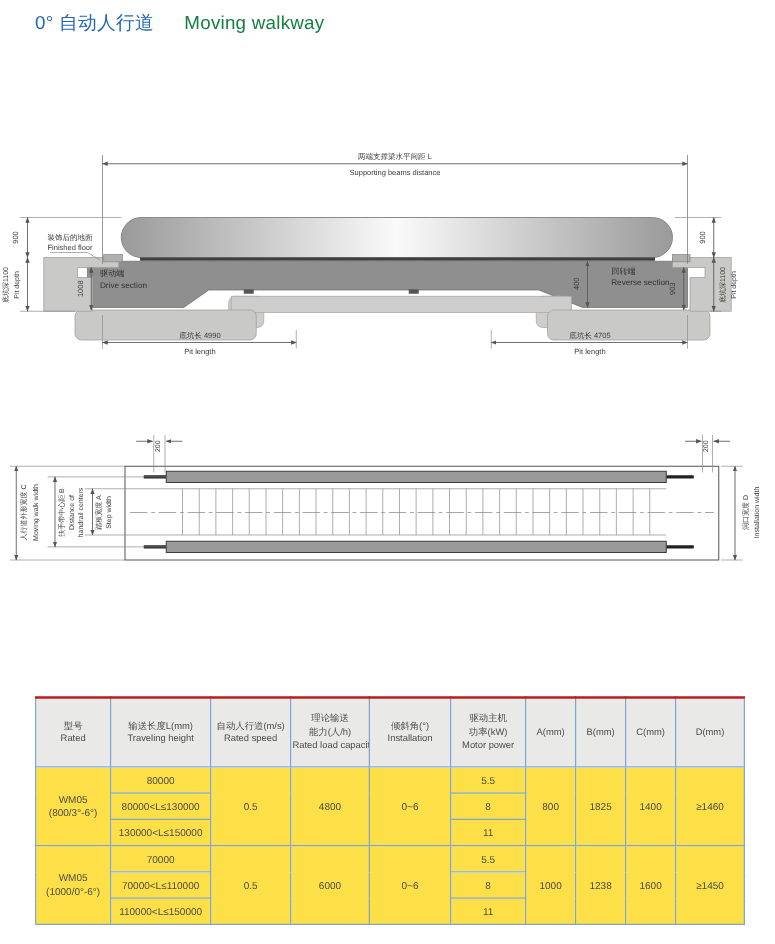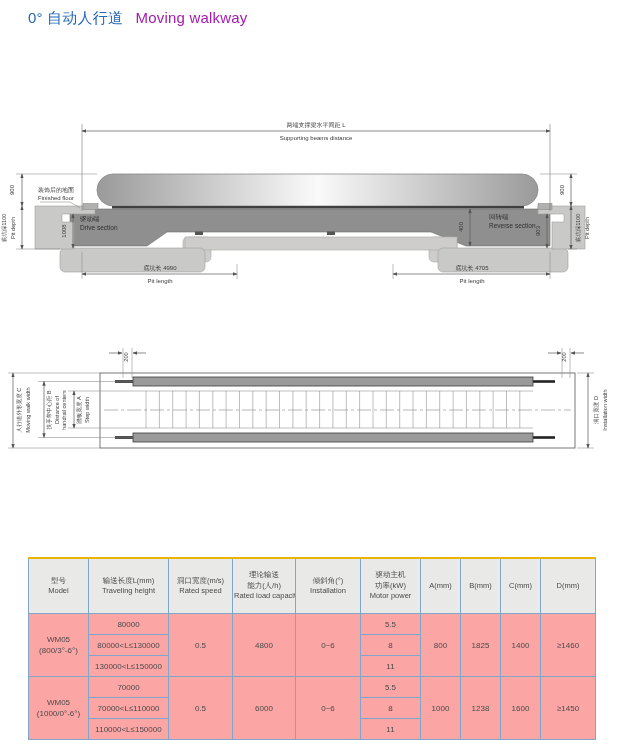--- a/index.html
+++ b/index.html
@@ -1,39 +1,39 @@
 <!DOCTYPE html>
 <html><head>
 <meta charset="utf-8">
 <style>
   html,body{margin:0;padding:0;}
   body{width:620px;height:755px;background:#ffffff;position:relative;overflow:hidden;
        font-family:"Liberation Sans",sans-serif;}
   .abs{position:absolute;}
   #page-title{left:28px;top:9px;font-size:15px;letter-spacing:.2px;}
   #page-title .cn{color:#2468b8;text-align:right;}
-  #page-title .en{color:#a21caf;margin-left:8px;}
+  #page-title .en{color:#15803d;margin-left:20px;}
   svg{position:absolute;left:0;}
   svg text{font-family:"Liberation Sans",sans-serif;fill:#3a3a3a;}
   .t6{font-size:6px;}
   .t55{font-size:5.6px;}
   .t65{font-size:6.5px;fill:#2f2f2f;}
   .dim{stroke:#5a5a5a;stroke-width:.7;fill:none;}
   .ext{stroke:#8a8a8a;stroke-width:.55;fill:none;}
   .beamline{stroke:#777;stroke-width:.6;fill:none;}
   .steel{fill:#8f8f8f;stroke:#6d6d6d;stroke-width:.6;}
   .conc{fill:#c9c9c7;stroke:#9e9e9c;stroke-width:.6;}
   .slab{fill:#cecdcb;stroke:#a8a8a6;stroke-width:.6;}
   .rail{fill:#9a9a9a;stroke:#3d3d3d;stroke-width:.8;}
   .tip{stroke:#222;stroke-width:2.6;}
   .stepline{stroke:#7d7d7d;stroke-width:.5;fill:none;}
   #spec{position:absolute;left:28px;top:557px;width:567px;border-collapse:collapse;
-        table-layout:fixed;font-size:8px;color:#4a4a4a;border-top:2px solid #eab308;}
+        table-layout:fixed;font-size:8px;color:#4a4a4a;border-top:2px solid #b91c1c;}
   #spec td{border:1px solid #7fa6cb;text-align:center;vertical-align:middle;
-           padding:0 1px;background:#fca5a5;height:20px;overflow:hidden;}
+           padding:0 1px;background:#fde047;height:20px;overflow:hidden;}
   #spec tr.hrow td{background:#e9e9e7;height:54px;font-size:7.5px;line-height:1.35;}
   #spec tr.hrow td div{white-space:nowrap;}
   #spec td div{line-height:1.4;}
 </style>
 </head>
 <body>
 
 <div class="abs" id="page-title">
   <span class="cn">0° 自动人行道</span>
   <span class="en">Moving walkway</span>
@@ -216,28 +216,28 @@
       <col style="width:60px">
     <col style="width:40px">
       <col style="width:40px">
       <col style="width:40px">
       <col style="width:55px">
   </colgroup>
   <tbody>
   <tr class="hrow">
     <td>
       <div>型号</div>
-      <div>Model</div>
+      <div>Rated</div>
     </td>
     <td>
       <div>输送长度L(mm)</div>
       <div>Traveling height</div>
     </td>
     <td>
-      <div>洞口宽度(m/s)</div>
+      <div>自动人行道(m/s)</div>
       <div>Rated speed</div>
     </td>
     <td>
       <div>理论输送</div>
       <div>能力(人/h)</div>
       <div>Rated load capacity</div>
     </td>
     <td>
       <div>倾斜角(°)</div>
       <div>Installation</div>

